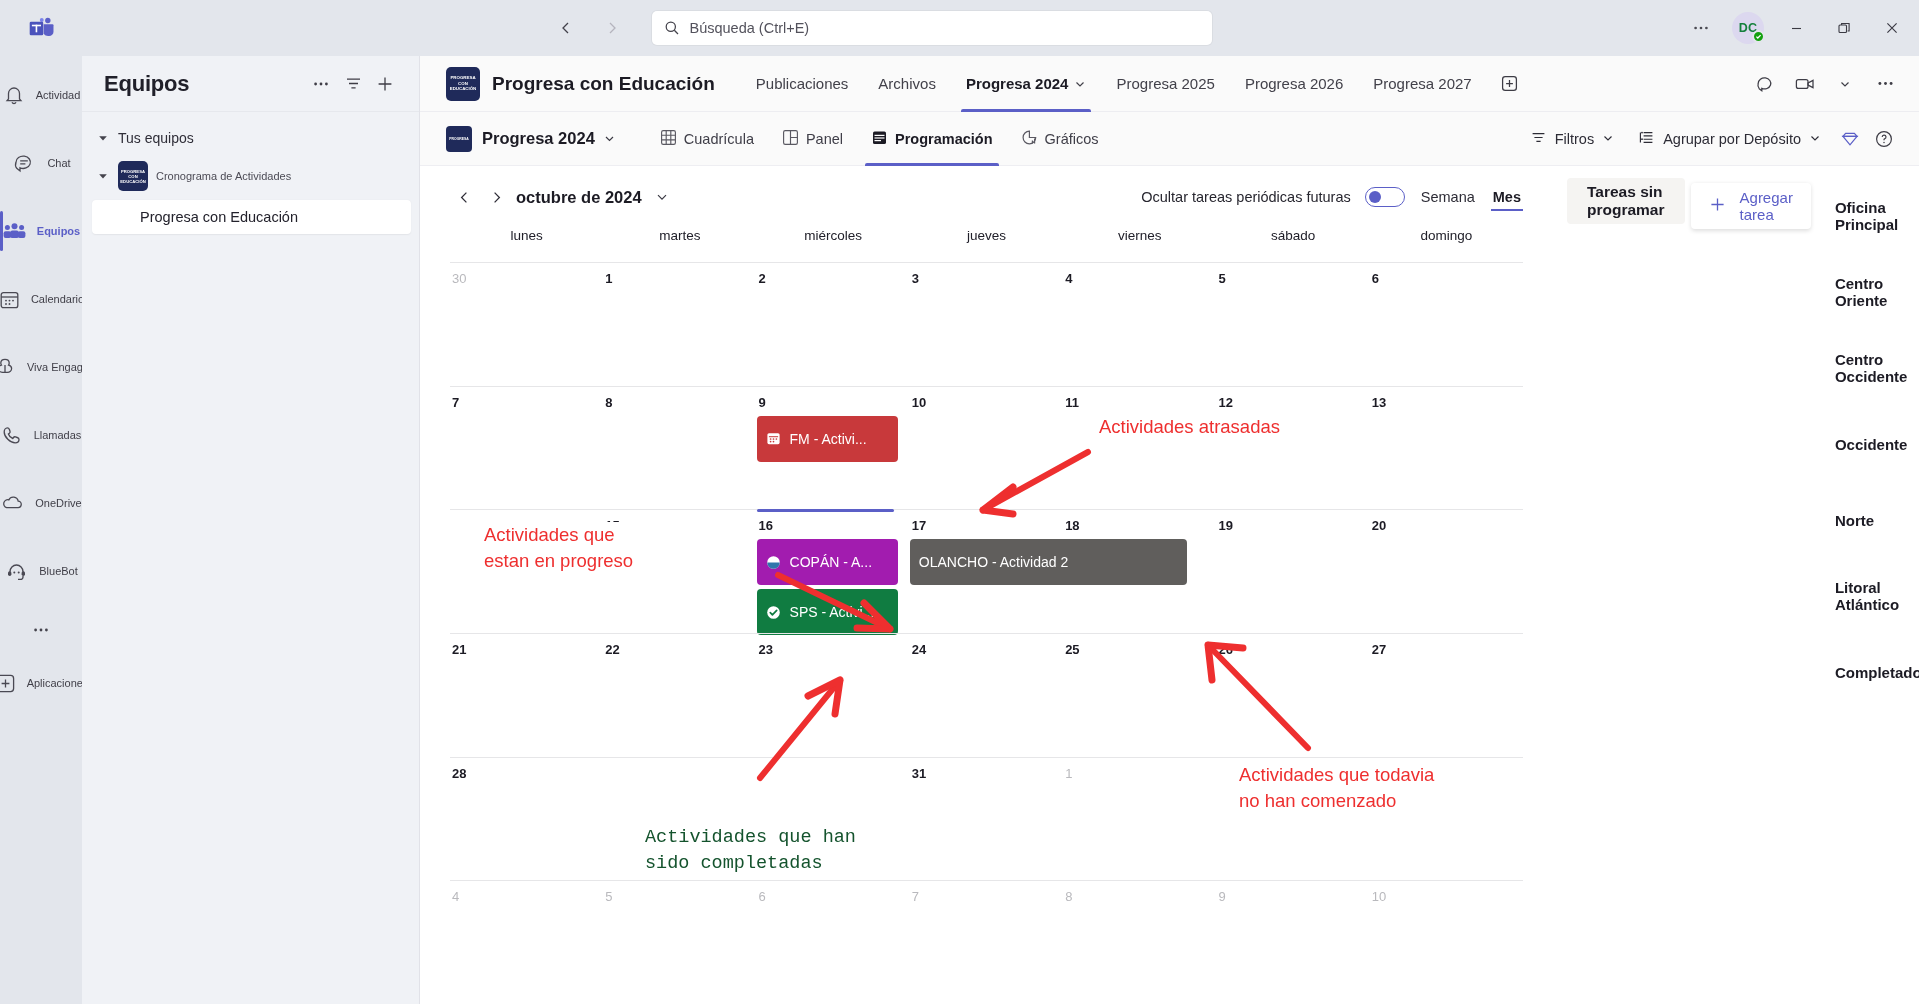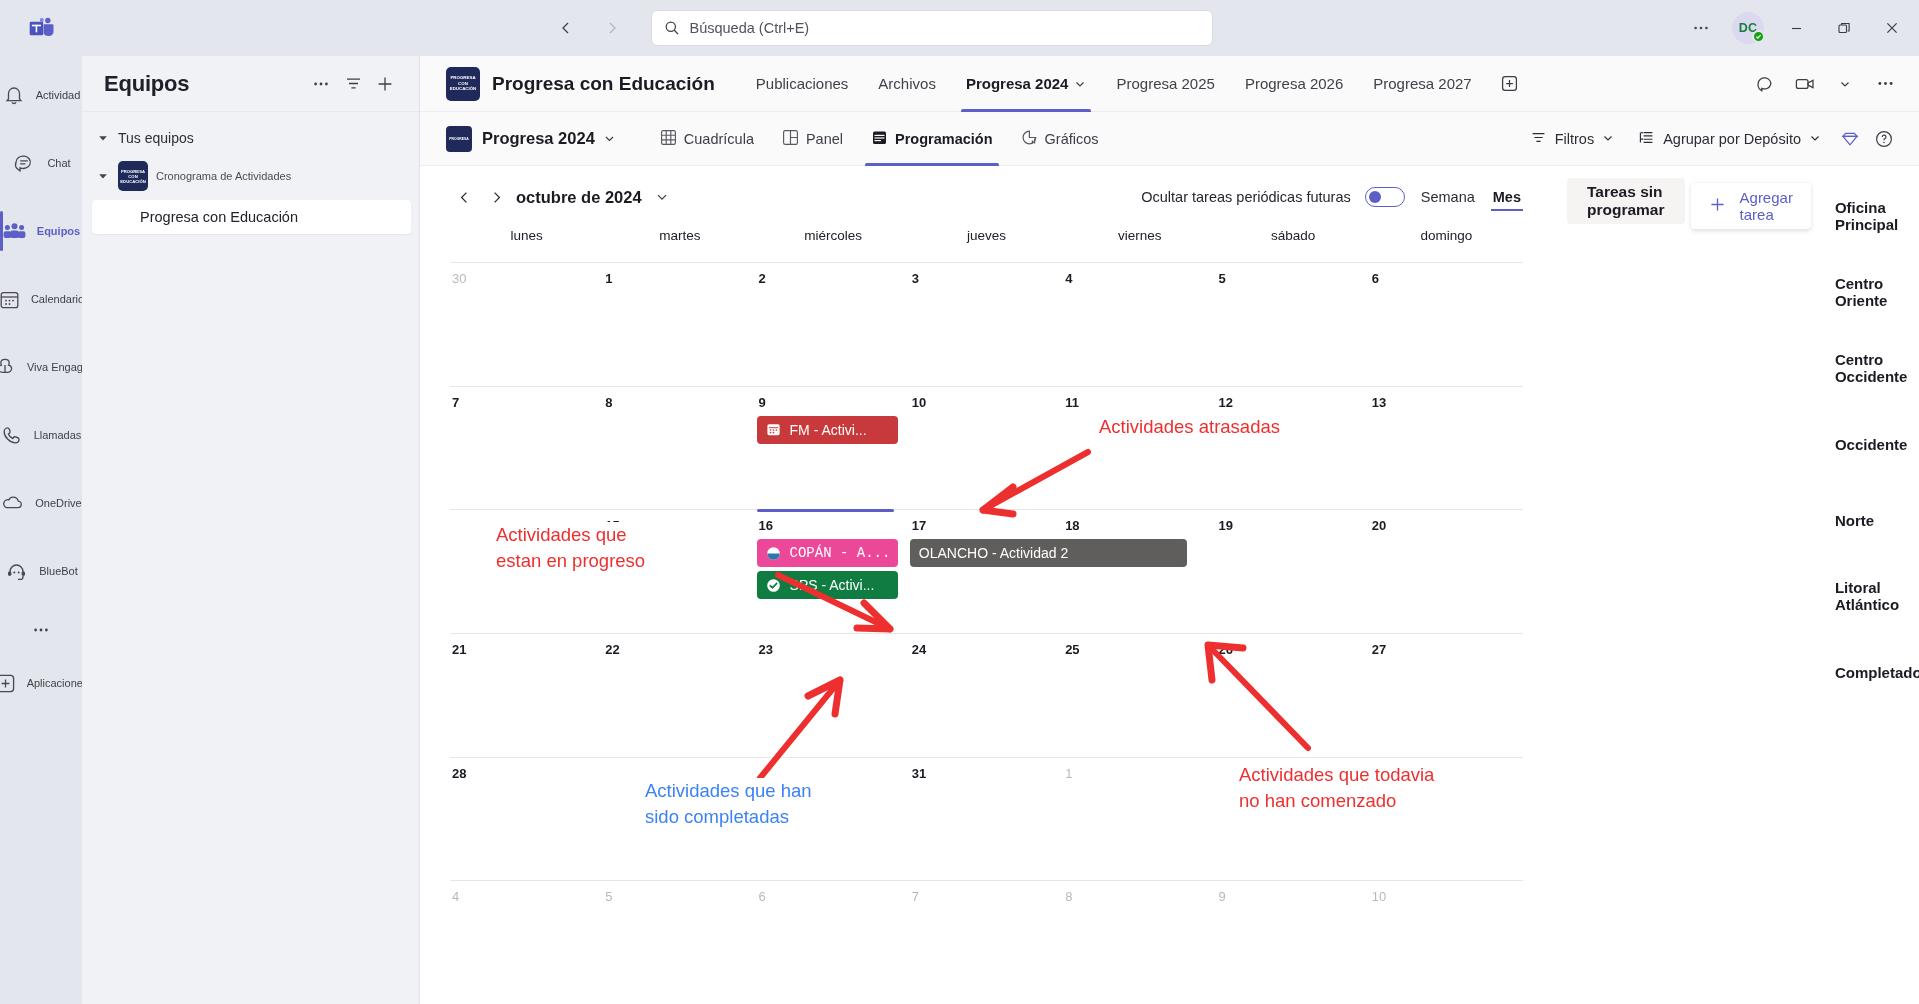--- a/index.html
+++ b/index.html
@@ -220,21 +220,21 @@
   }
   .week.cur::after {
     content: ""; position: absolute; left: calc(200%/7); width: calc(100%/7 - 16px);
     top: -1.5px; height: 3px; background: #5b5fc7; border-radius: 2px;
   }
   .daycell { padding: 8px 0 0 0; position: relative; min-width: 0; }
   .daynum { font-size: 13px; font-weight: 700; color: #1c1b24; padding-left: 2px; }
   .daynum.dim { color: #b9b9bd; font-weight: 400; }
   .tasks { margin-top: 6px; display: flex; flex-direction: column; gap: 4px; padding-right: 12px; }
   .task {
-    height: 28px; border-radius: 4px; display: flex; align-items: center; gap: 8px;
+    height: 46px; border-radius: 4px; display: flex; align-items: center; gap: 8px;
     padding: 0 9px; font-size: 14px; color: #fff; white-space: nowrap; overflow: hidden;
   }
   .task .tico { width: 16px; height: 16px; display:flex; align-items:center; justify-content:center; flex-shrink: 0;}
   .task.wide { width: 196%; }
 
   
   .rightpanel {
     width: 368px; min-width: 368px; background: #fff; display: flex; flex-direction: row;
     padding: 12px 22px 0 16px;
   }
@@ -739,21 +739,21 @@
                 <div class="week cur">
                   <div class="daycell">
                     <div class="daynum"></div>
                   </div>
                   <div class="daycell">
                     <div class="daynum">15</div>
                   </div>
                   <div class="daycell">
                     <div class="daynum">16</div>
                     <div class="tasks">
-                      <div class="task" style="background: #ec4899; font-family: Liberation Mono, monospace;">
+                      <div class="task" style="background: #a21caf;">
                         <span class="tico">
                           <svg width="15" height="15" viewBox="0 0 15 15">
                             <circle cx="7.5" cy="7.5" r="6.3" fill="#fff"></circle>
                             <path d="M1.2 7.5a6.3 6.3 0 0 0 12.6 0z" fill="#3076ab"></path>
                           </svg>
                         </span>
                         <span>COPÁN - A...</span>
                       </div>
                       <div class="task" style="background: rgb(16, 124, 65);">
                         <span class="tico">
@@ -940,21 +940,21 @@
         <path d="M890 629 L857 628 M890 629 L864 603" stroke-width="7"></path>
 
         <path d="M760 778 L840 680"></path>
         <path d="M840 680 L835 714 M840 680 L808 696" stroke-width="7"></path>
 
         <path d="M1308 748 L1208 645"></path>
         <path d="M1208 645 L1212 680 M1208 645 L1243 648" stroke-width="7"></path>
       </g>
     </svg>
     <div class="anno-text" id="anno0" style="left: 1099px; top: 414px; color: rgb(238, 47, 47);">Actividades atrasadas</div>
-    <div class="anno-text" id="anno1" style="left: 496px; top: 522px; color: rgb(238, 47, 47);">Actividades que
+    <div class="anno-text" id="anno1" style="left: 484px; top: 522px; color: rgb(238, 47, 47);">Actividades que
 estan en progreso</div>
-    <div class="anno-text" id="anno2" style="left: 645px; top: 778px; color: #3b82f6;">Actividades que han
+    <div class="anno-text" id="anno2" style="left: 645px; top: 825px; color: #14532d; font-family: Liberation Mono, monospace;">Actividades que han
 sido completadas</div>
     <div class="anno-text" id="anno3" style="left: 1239px; top: 762px; color: rgb(238, 47, 47);">Actividades que todavia
 no han comenzado</div>
   </div>
 
 </div>
 
 </body></html>

